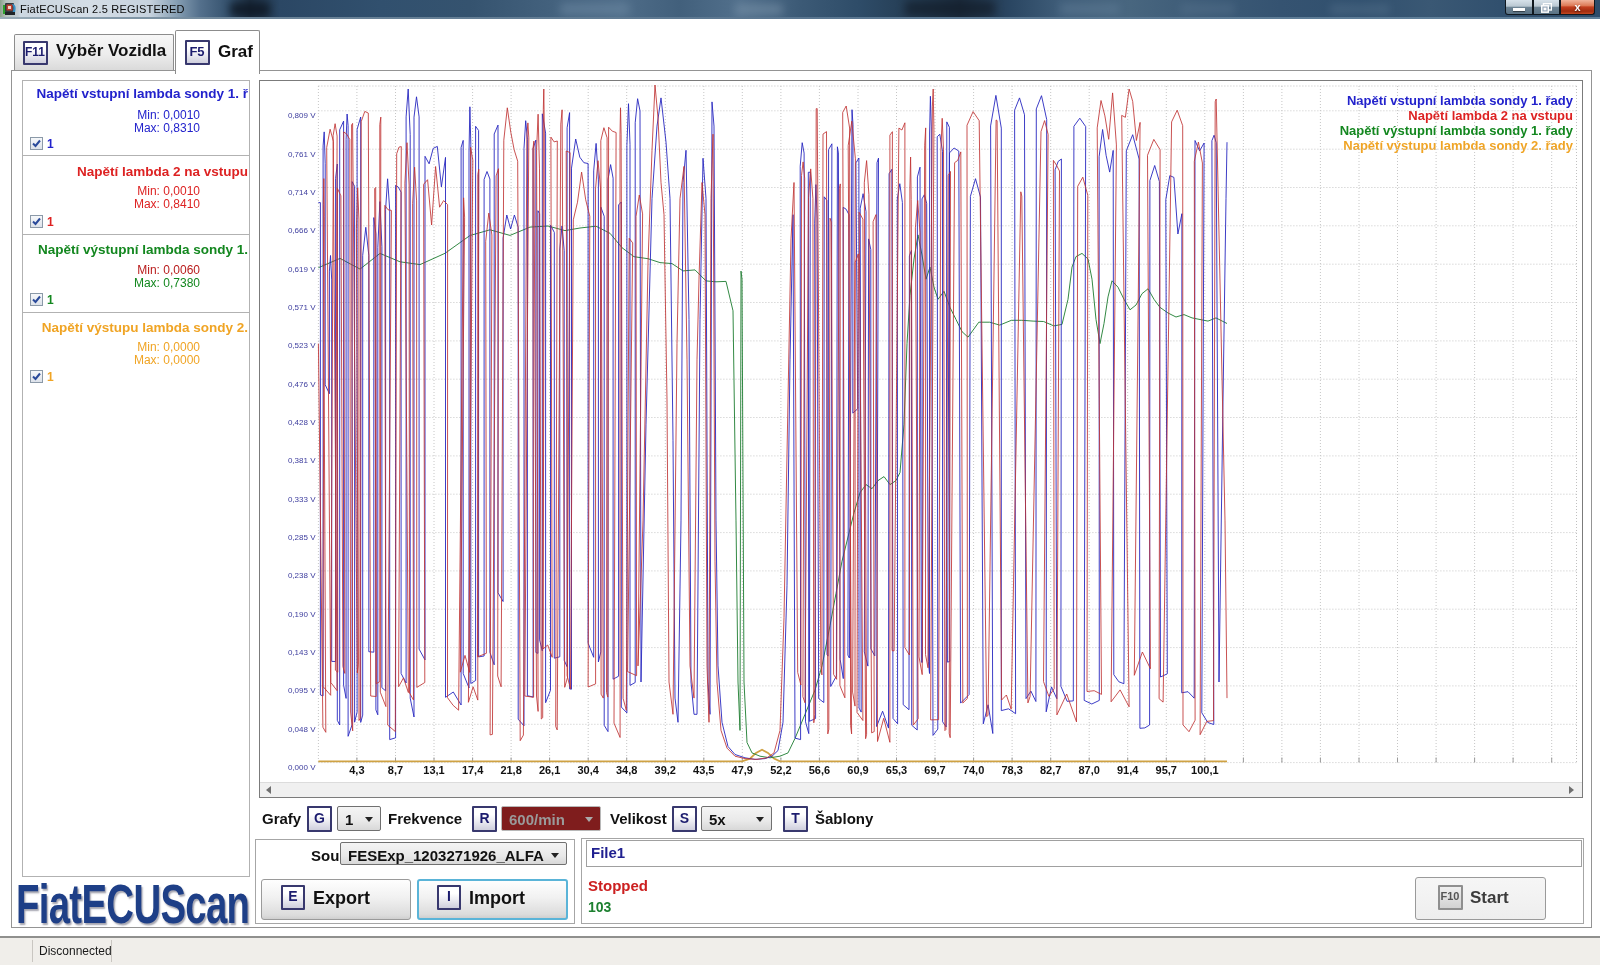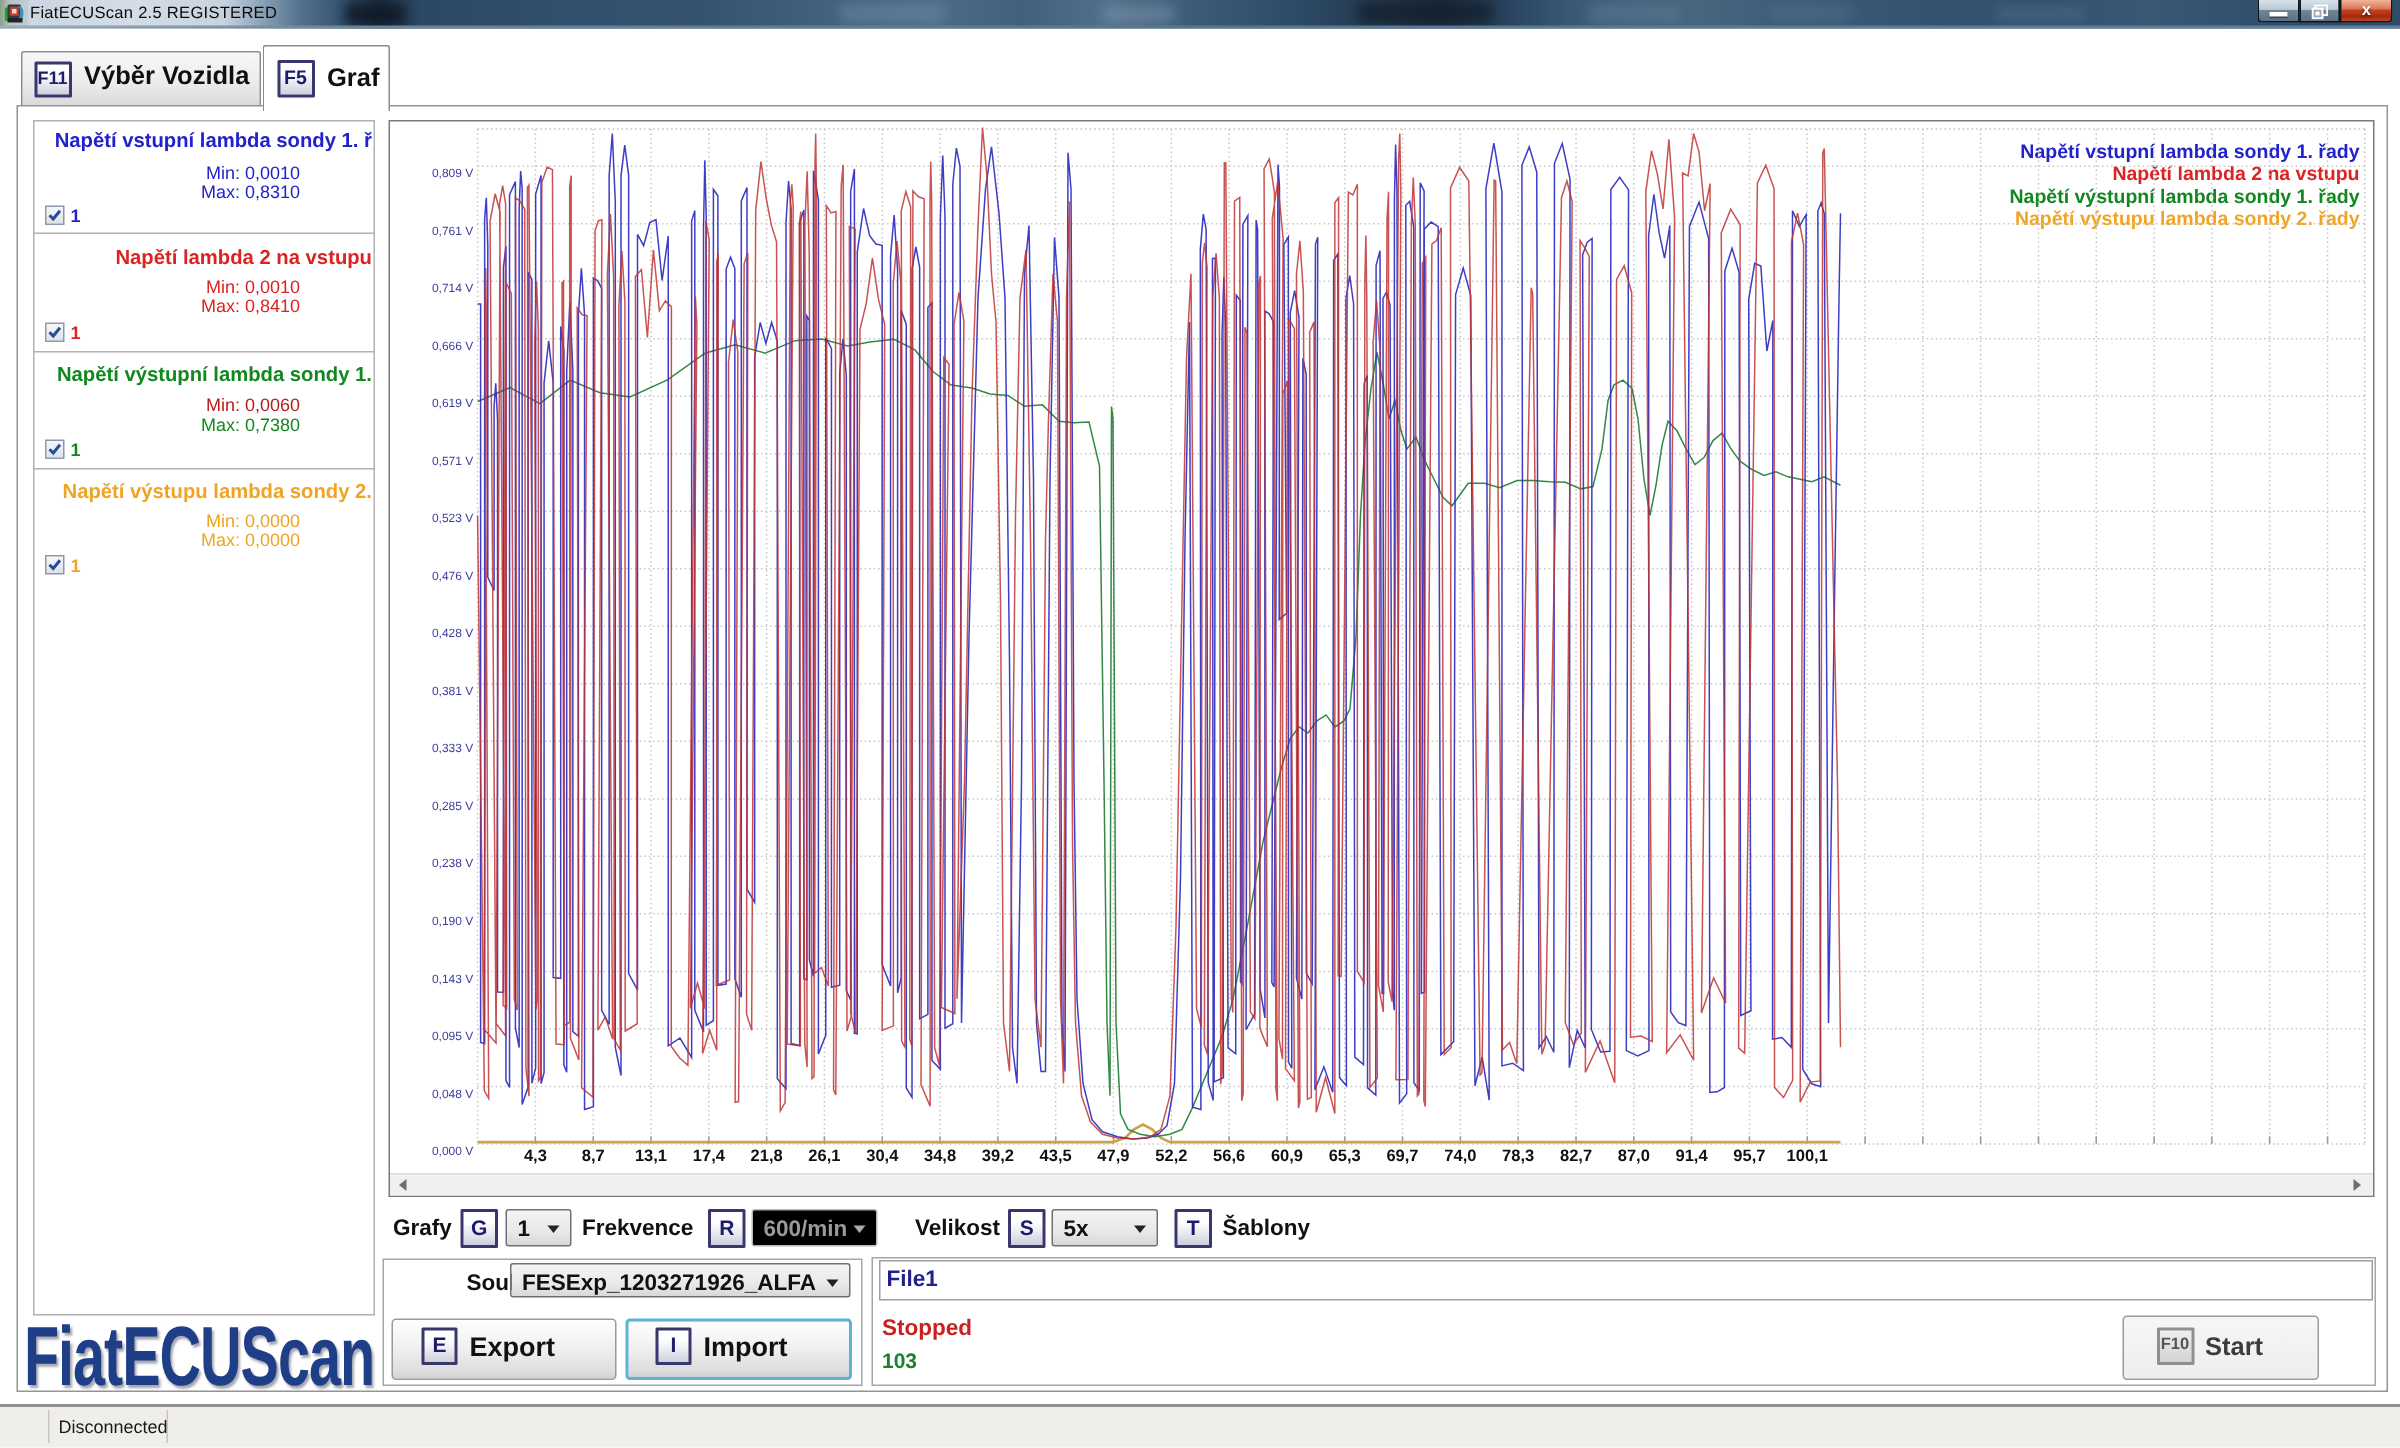--- a/index.html
+++ b/index.html
@@ -216,21 +216,21 @@
 <div class="sarr" style="left:266px;border-right:5px solid #6f6f6f;border-left:none;"></div>
 <div class="sarr" style="left:1569px;border-left:5px solid #6f6f6f;border-right:none;"></div>
 <div class="lbl" style="left:262px;top:810px;">Grafy</div>
 <div class="key" style="left:307px;top:805.5px;width:25px;height:26px;font-size:14px;line-height:20px;">G</div>
 <div class="combo abs" style="left:337px;top:806px;width:44px;height:25px;font-weight:bold;font-size:15px;">
     <span class="tx">1</span>
     <span class="ar"></span>
   </div>
 <div class="lbl" style="left:388px;top:810px;">Frekvence</div>
 <div class="key" style="left:472px;top:805.5px;width:25px;height:26px;font-size:14px;line-height:20px;">R</div>
-<div class="combo abs" style="left:501px;top:806px;width:84px;height:25px;font-weight:bold;font-size:15px;border-color:#b8b8b8;background:#000000;color:#9a9a9a;">
+<div class="combo abs" style="left:501px;top:806px;width:100px;height:25px;font-weight:bold;font-size:15px;border-color:#b8b8b8;background:#7f1d1d;color:#9a9a9a;">
     <span class="tx">600/min</span>
     <span class="ar" style="border-top-color:#aaa;"></span>
   </div>
 <div class="lbl" style="left:610px;top:810px;">Velikost</div>
 <div class="key" style="left:672px;top:805.5px;width:25px;height:26px;font-size:14px;line-height:20px;">S</div>
 <div class="combo abs" style="left:701px;top:806px;width:71px;height:25px;font-weight:bold;font-size:15px;">
     <span class="tx">5x</span>
     <span class="ar"></span>
   </div>
 <div class="key" style="left:783px;top:805.5px;width:25px;height:26px;font-size:14px;line-height:20px;">T</div>

